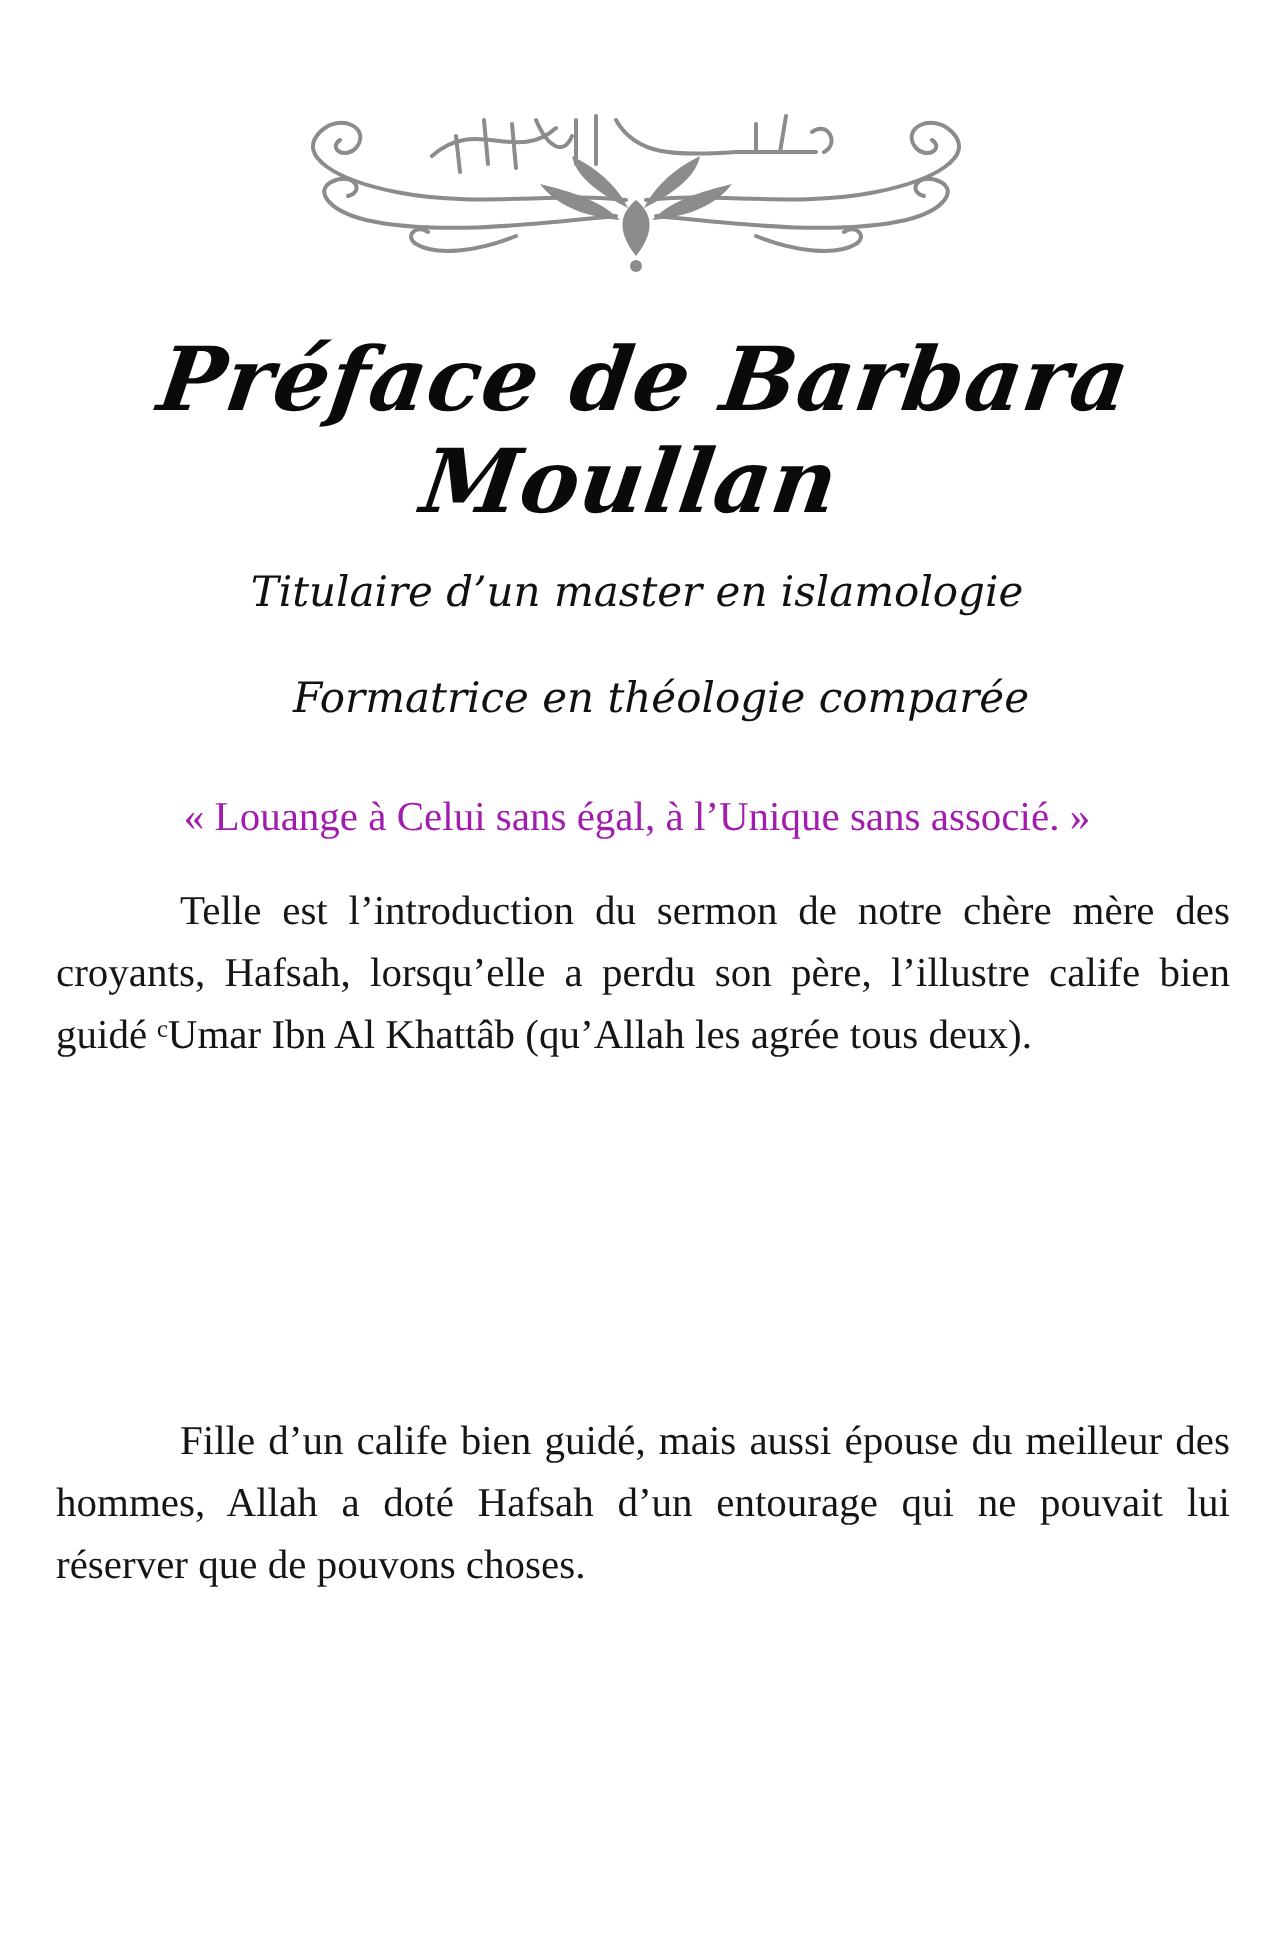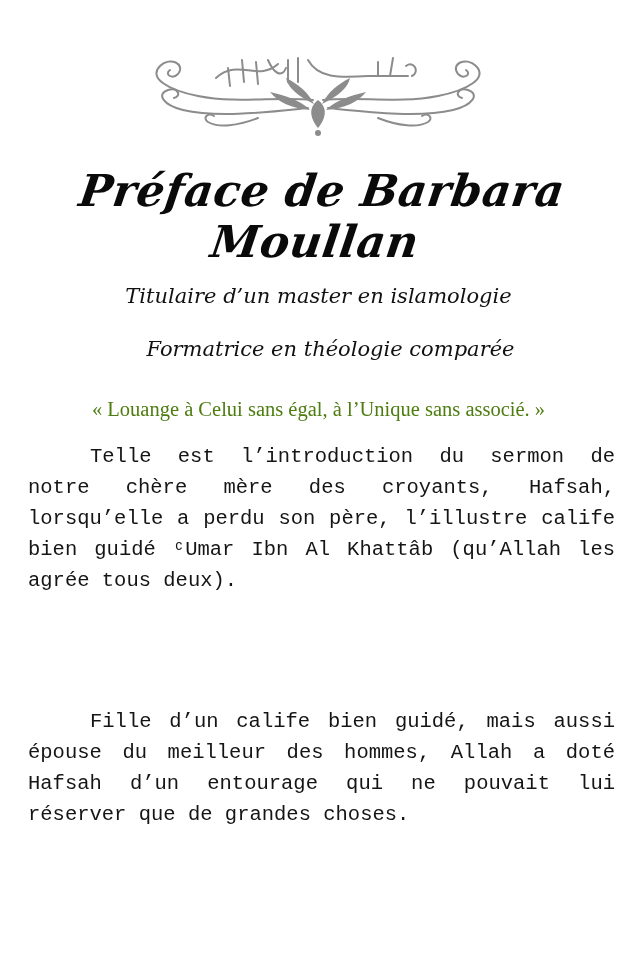--- a/index.html
+++ b/index.html
@@ -18,26 +18,26 @@
   .subtitle {
     position: absolute; left: 0; width: 637px; text-align: center;
     font-family: "DejaVu Serif", serif; font-style: italic;
     font-size: 21px; color: #111;
   }
   .sub1 { top: 284px; }
   .sub2 { top: 337px; margin-left: 12px; }
 
   .quote {
     position: absolute; left: 0; top: 398px; width: 637px; text-align: center;
-    font-family: "Liberation Serif", serif; font-size: 20.5px; color: #4d7c0f;
+    font-family: "Liberation Serif", serif; font-size: 20.5px; color: #a21caf;
   }
 
   .body-text {
     position: absolute; left: 28px; width: 587px;
-    font-family: Liberation Mono, monospace; font-size: 20.5px; line-height: 31px;
+    font-family: Liberation Serif, serif; font-size: 20.5px; line-height: 31px;
     text-align: justify; color: #151515;
   }
   .body-text p { margin: 0; text-indent: 62px; }
   .p1 { top: 441px; }
   .p2 { top: 571px; }
   .p3 { top: 706px; }
   .p4 { top: 811px; }
 </style>
 </head>
 <body>
@@ -75,16 +75,16 @@
 
   <div class="subtitle sub1">Titulaire d’un master en islamologie</div>
   <div class="subtitle sub2">Formatrice en théologie comparée</div>
 
   <div class="quote">« Louange à Celui sans égal, à l’Unique sans associé. »</div>
 
   <div class="body-text p1">
     <p>Telle est l’introduction du sermon de notre chère mère des croyants, Hafsah, lorsqu’elle a perdu son père, l’illustre calife bien guidé ᶜUmar Ibn Al Khattâb (qu’Allah les agrée tous deux).</p>
   </div>
   <div class="body-text p3">
-    <p>Fille d’un calife bien guidé, mais aussi épouse du meilleur des hommes, Allah a doté Hafsah d’un entourage qui ne pouvait lui réserver que de grandes choses.</p>
+    <p>Fille d’un calife bien guidé, mais aussi épouse du meilleur des hommes, Allah a doté Hafsah d’un entourage qui ne pouvait lui réserver que de pouvons choses.</p>
   </div>
 
 </div>
 
 </body></html>

